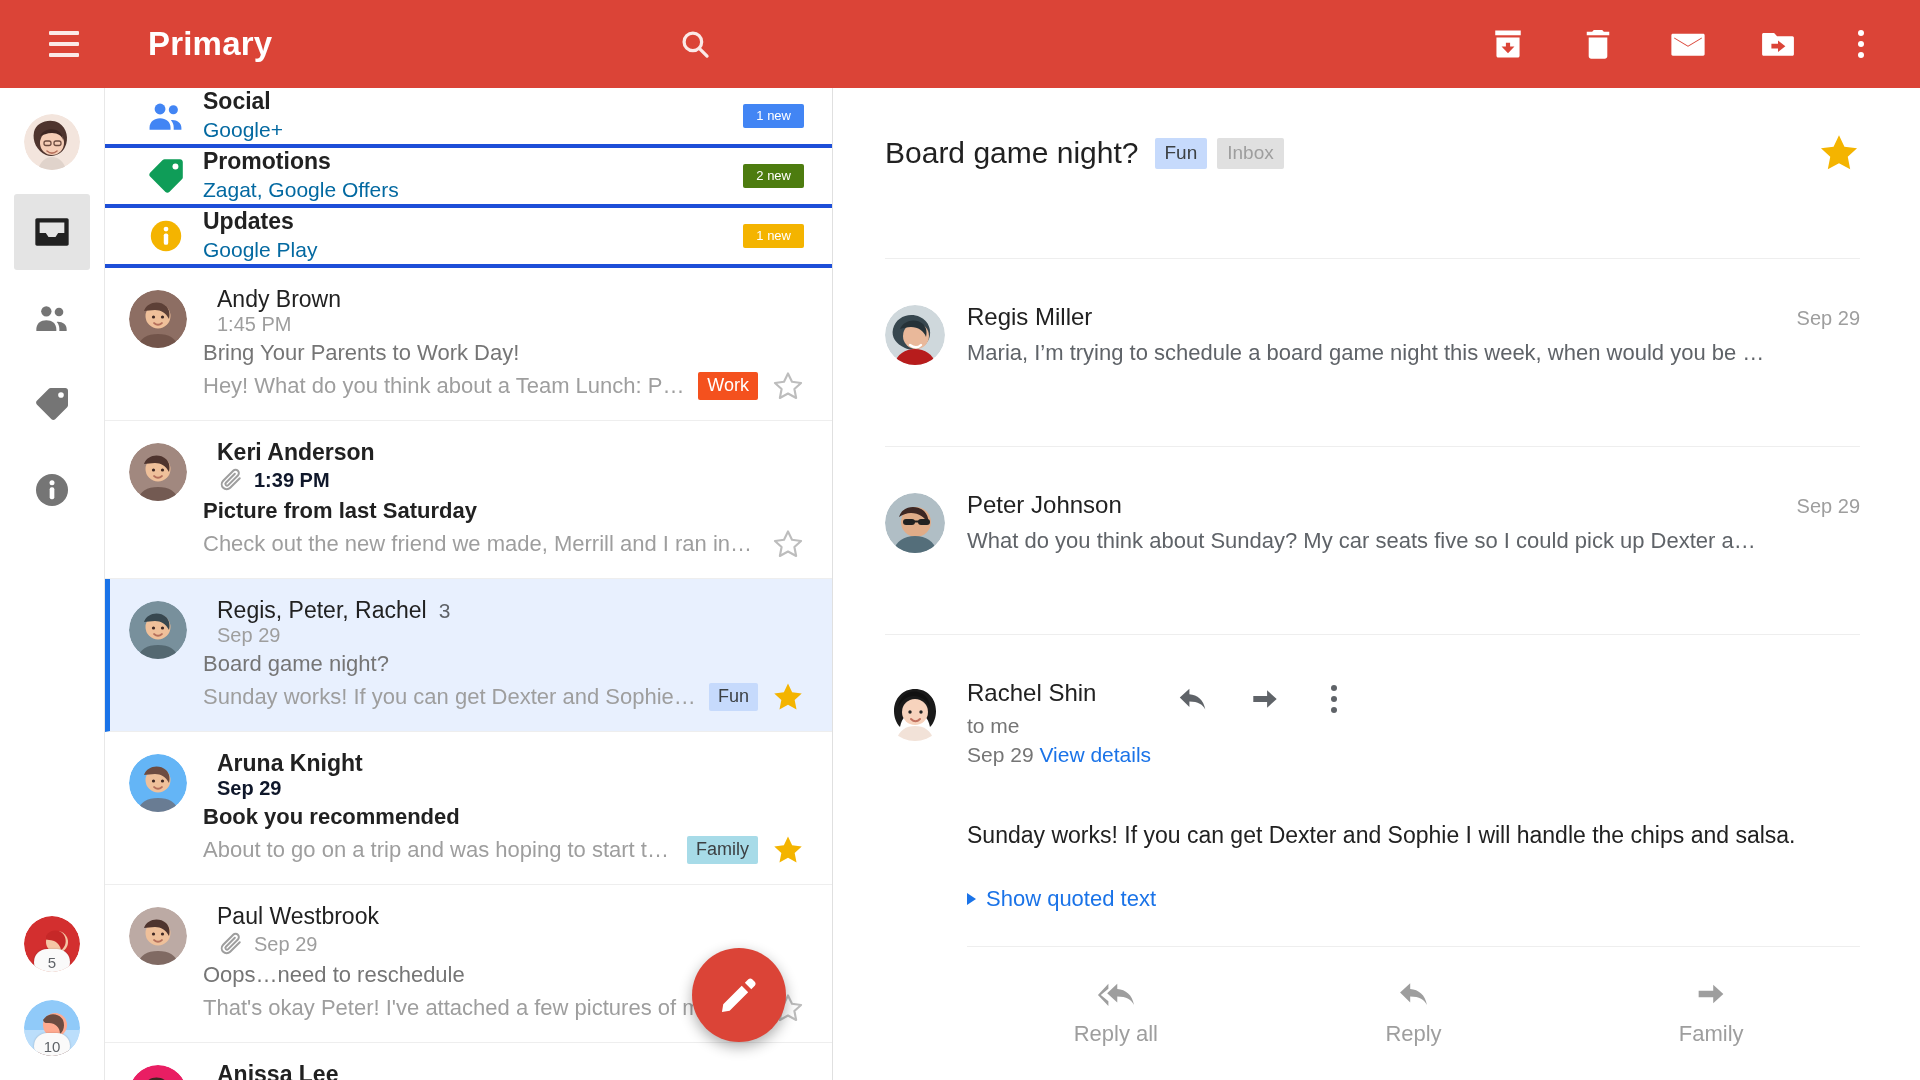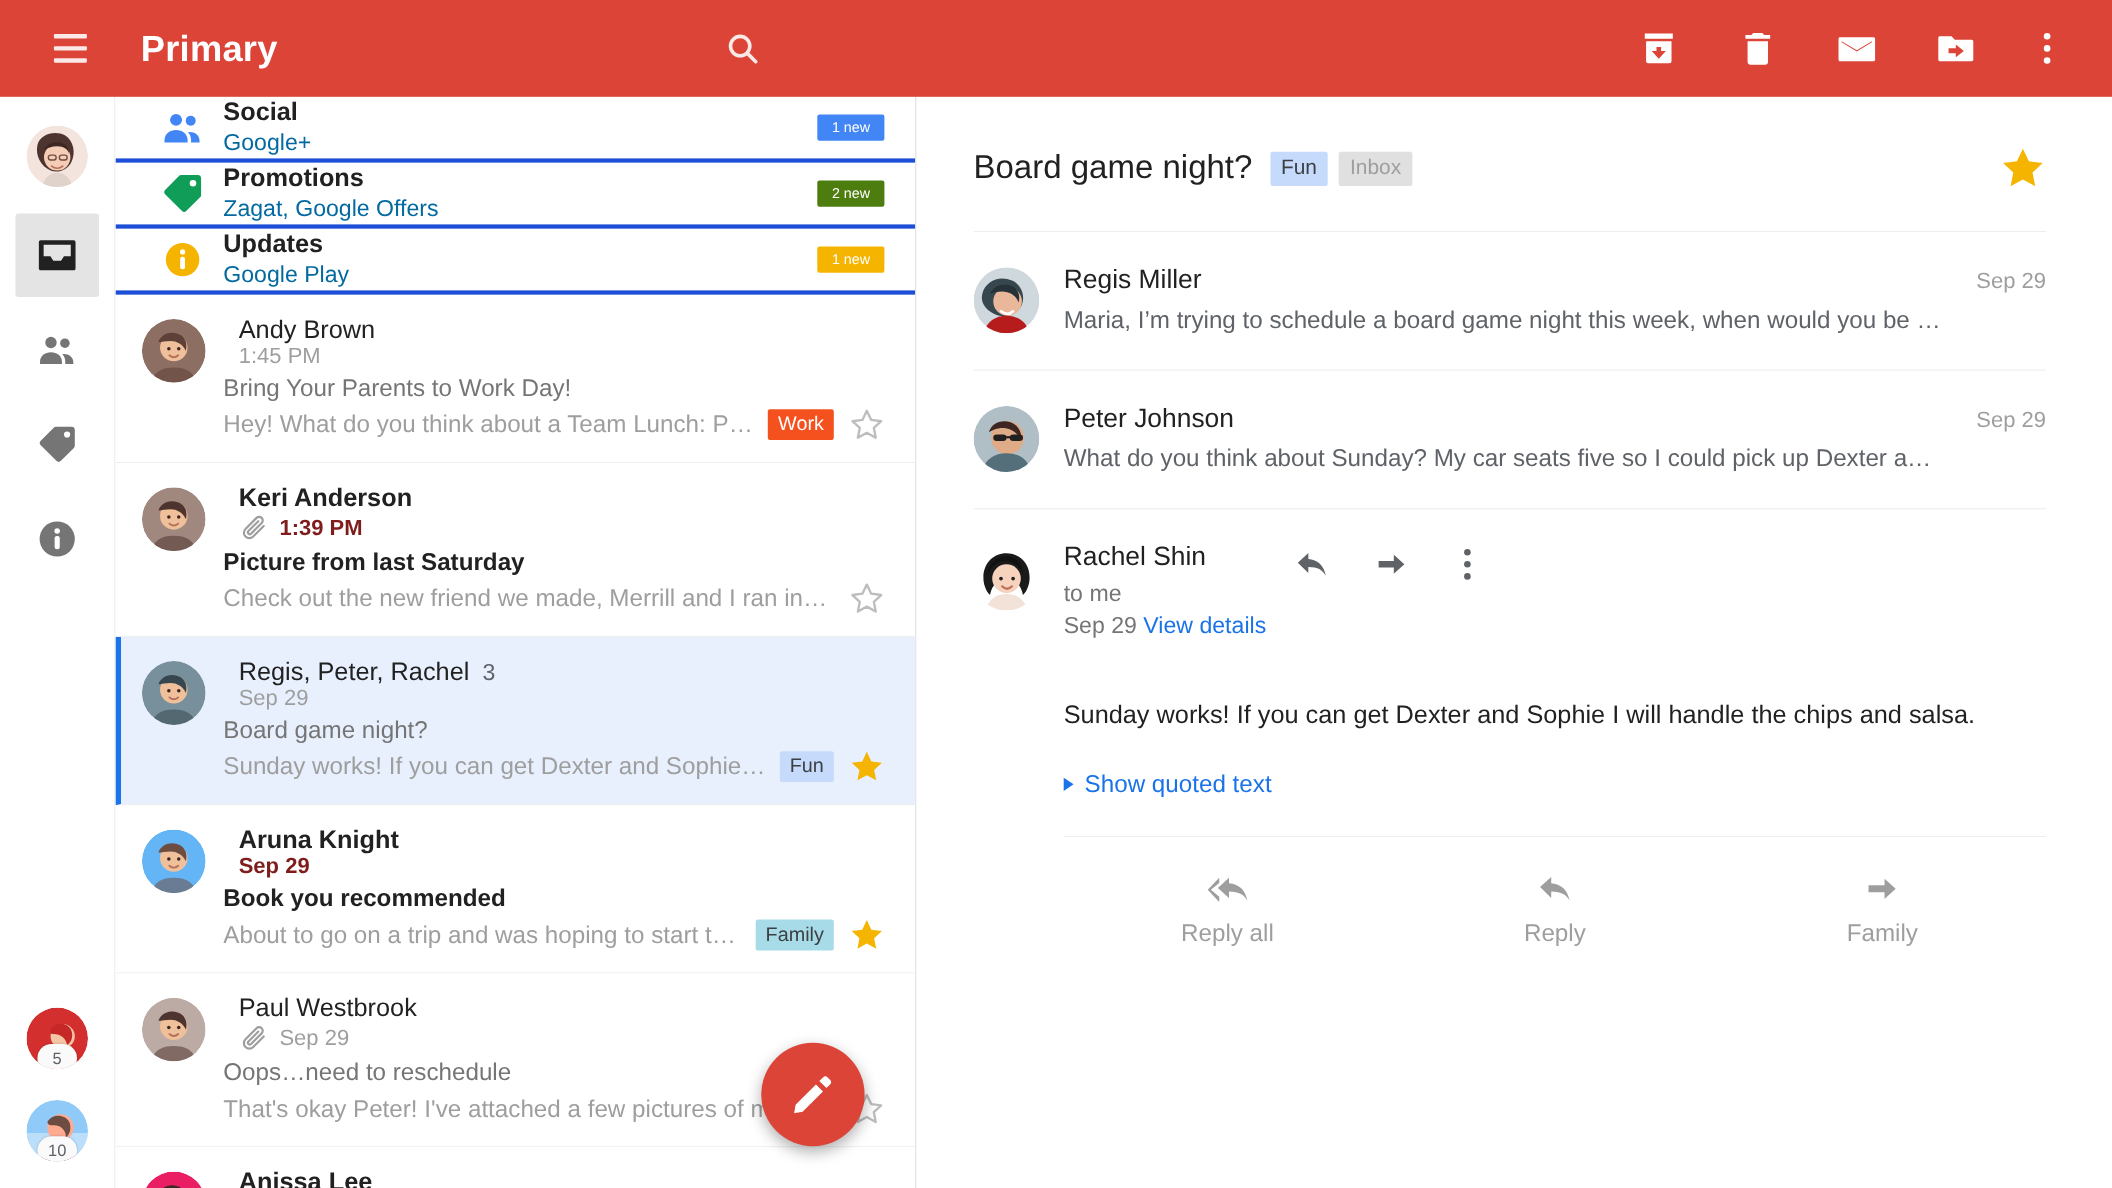--- a/index.html
+++ b/index.html
@@ -16,21 +16,21 @@
   .appbar {
     height: 88px; flex: 0 0 88px;
     background: #db4437;
     display: flex; align-items: center;
     padding: 0 26px 0 26px;
     position: relative; z-index: 30;
   }
   .hamburger { width: 56px; height: 56px; display: flex; flex-direction: column;
     justify-content: center; align-items: center; gap: 7px; cursor: pointer; margin-left: 10px; }
   .hamburger span { display: block; width: 30px; height: 4px; background: #fbe9e7; border-radius: 1px; }
-  .appbar-title { color: #ffffff; font-size: 33px; font-weight: bold; margin-left: 36px; letter-spacing: .2px; white-space: nowrap; }
+  .appbar-title { color: #ffffff; font-size: 33px; font-weight: bold; margin-left: 56px; letter-spacing: .2px; white-space: nowrap; }
   .search-btn { margin-left: 395px; width: 56px; height: 56px; display: flex; align-items: center; justify-content: center; cursor: pointer; }
   .appbar-right { margin-left: auto; display: flex; align-items: center; gap: 46px; padding-right: 18px; }
   .appbar-right .icon-btn { width: 44px; height: 44px; display: flex; align-items: center; justify-content: center; cursor: pointer; }
   .kebab { display: flex; flex-direction: column; gap: 5px; align-items: center; cursor: pointer; width: 30px; }
   .kebab i { width: 6px; height: 6px; border-radius: 50%; background: #fff; display: block; }
 
   
   .body-row { display: flex; flex: 1 1 auto; min-height: 0; position: relative; }
 
   
@@ -73,42 +73,42 @@
   }
   .mail-row.selected { background: #e8f0fe; border-left: 5px solid #1a73e8; padding-left: 19px; }
   .avatar { width: 58px; height: 58px; border-radius: 50%; flex: 0 0 58px; overflow: hidden; margin-top: 4px; position: relative; }
   .mail-main { flex: 1 1 auto; min-width: 0; padding-left: 16px; }
   .mail-line1 { display: flex; align-items: baseline; flex-direction: column; }
   .mail-sender { font-size: 23px; color: #212121; flex: 1 1 auto; min-width: 0; overflow: hidden; text-overflow: ellipsis; white-space: nowrap; }
   .mail-sender.unread { font-weight: bold; }
   .mail-count { font-size: 21px; color: #5f6368; margin-left: 12px; font-weight: normal; }
   .mail-meta { display: flex; align-items: center; gap: 9px; margin-left: 14px; white-space: nowrap; }
   .mail-time { font-size: 20px; color: #9e9e9e; }
-  .mail-time.unread { color: #7f1d1d; font-weight: bold; }
+  .mail-time.unread { color: #0f172a; font-weight: bold; }
   .mail-subject { font-size: 22px; color: #757575; margin-top: 4px; overflow: hidden; text-overflow: ellipsis; white-space: nowrap; }
   .mail-subject.unread { color: #212121; font-weight: bold; }
   .mail-line3 { display: flex; align-items: center; margin-top: 4px; }
   .mail-snippet { font-size: 22px; color: #9e9e9e; flex: 1 1 auto; min-width: 0; overflow: hidden; text-overflow: ellipsis; white-space: nowrap; }
   .tag { font-size: 18px; padding: 3px 9px 4px; border-radius: 2px; margin-left: 10px; white-space: nowrap; }
   .star { margin-left: 14px; flex: 0 0 auto; cursor: pointer; width: 32px; height: 32px; display:flex; align-items:center; justify-content:center;}
 
   .fab {
     position: absolute; right: 46px; bottom: 38px; width: 94px; height: 94px;
     border-radius: 50%; background: #db4437; display: flex; align-items: center; justify-content: center;
     box-shadow: 0 5px 14px rgba(0,0,0,.32); cursor: pointer; z-index: 20;
   }
 
   
   .reader { flex: 1 1 auto; background: #fff; overflow: hidden; padding: 0 60px 0 52px; min-width: 0; }
   .subject-row { display: flex; align-items: center; padding: 44px 0 36px; }
   .subject { font-size: 30px; color: #212121; white-space: nowrap; }
   .subject-tags { display: flex; gap: 10px; margin-left: 16px; align-items: center; }
   .stag { font-size: 19px; padding: 4px 10px 5px; border-radius: 2px; }
   .subject-star { margin-left: auto; cursor: pointer; }
-  .msg { border-top: 1px solid #eeeeee; display: flex; padding: 30px 0 32px; }
+  .msg { border-top: 1px solid #eeeeee; display: flex; padding: 44px 0 32px; margin-top: 48px; }
   .msg-avatar { width: 60px; height: 60px; border-radius: 50%; flex: 0 0 60px; overflow: hidden; margin-top: 2px; }
   .msg-body { flex: 1 1 auto; min-width: 0; padding-left: 22px; }
   .msg-head { display: flex; align-items: flex-start; }
   .msg-name { font-size: 24px; color: #212121; flex: 1 1 auto; }
   .msg-date { font-size: 20px; color: #9e9e9e; margin-left: 16px; white-space: nowrap; padding-top: 4px;}
   .msg-preview { font-size: 22px; color: #5f6368; margin-top: 9px; overflow: hidden; text-overflow: ellipsis; white-space: nowrap; }
   .msg-to { font-size: 21px; color: #757575; margin-top: 7px; }
   .msg-datedetail { font-size: 21px; color: #757575; margin-top: 5px; }
   .link { color: #1a73e8; cursor: pointer; }
   .msg-actions { display: flex; align-items: center; gap: 36px; margin-left: 24px; padding-top: 2px;}

